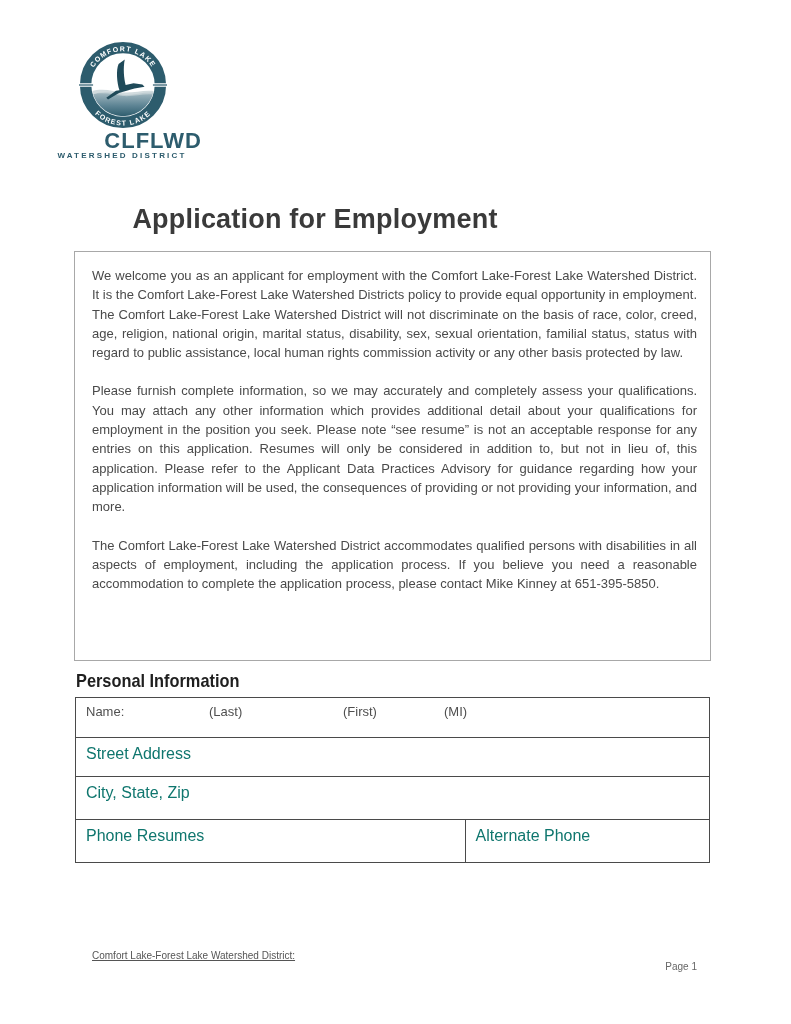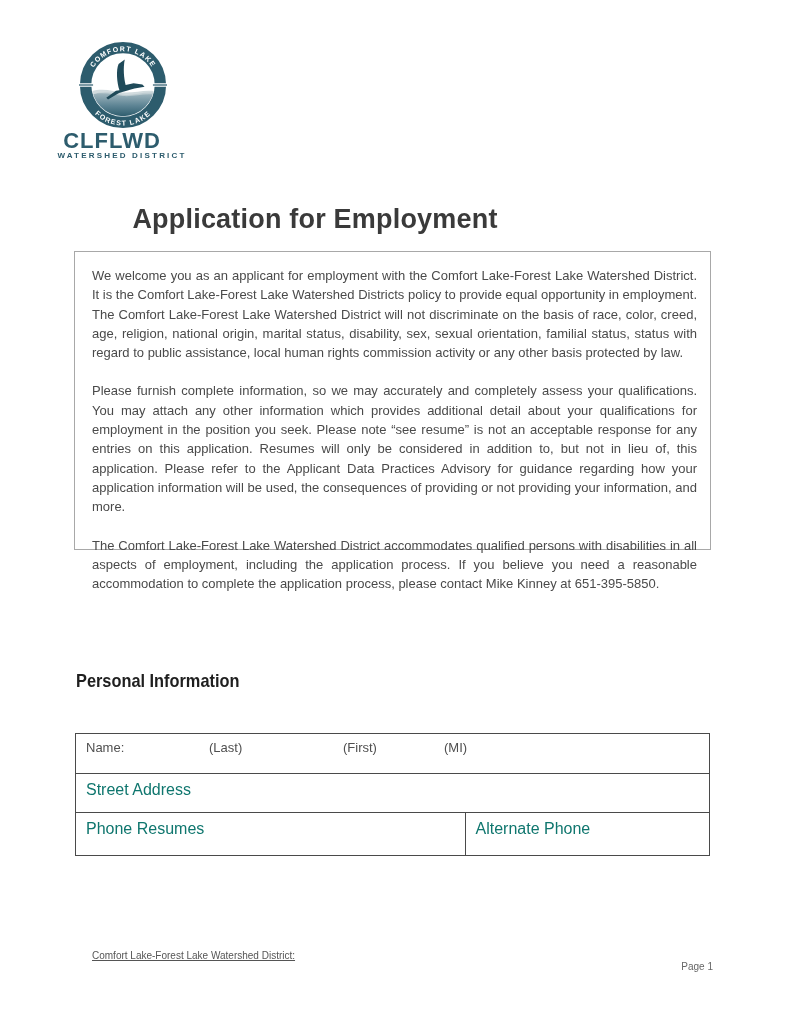--- a/index.html
+++ b/index.html
@@ -5,58 +5,58 @@
   html,body { margin:0; padding:0; }
   body {
     width:791px; height:1024px; position:relative;
     background:#ffffff; overflow:hidden;
     font-family:"Liberation Sans", sans-serif; color:#444;
   }
 
   
   .badge { position:absolute; left:79px; top:41px; width:88px; height:88px; }
   .logo-acronym {
-    position:absolute; left:32px; top:130px; width:160px;
-    text-align:center; font-size:22px; font-weight:800;
+    position:absolute; left:42px; top:130px; width:160px;
+    text-align:right; font-size:22px; font-weight:800;
     color:#2d5c6d; letter-spacing:1px; line-height:1;
   }
   .logo-subtitle {
     position:absolute; left:42px; top:152px; width:160px;
     text-align:center; font-size:8px; font-weight:600;
     color:#2d5c6d; letter-spacing:2.2px; line-height:1;
   }
 
   
   .doc-title {
     position:absolute; left:0; top:204px; width:630px;
     text-align:center; font-size:27px; font-weight:700;
     color:#3a3a3a; letter-spacing:0.2px; margin:0;
   }
 
   
   .intro-box {
-    position:absolute; left:74px; top:251px; width:637px; height:299px;
+    position:absolute; left:74px; top:251px; width:637px; height:410px;
     box-sizing:border-box; border:1.5px solid #a8a8a8;
     padding:14px 13px 0 17px;
   }
   .intro-box p {
     margin:0 0 19px 0; font-size:13px; line-height:19.3px;
     text-align:justify; color:#4a4a4a;
   }
 
   
   .pi-heading {
     position:absolute; left:76px; top:670px; margin:0;
     font-size:19px; font-weight:700; color:#1f1f1f;
     transform:scaleX(0.86); transform-origin:left top;
     white-space:nowrap; letter-spacing:0;
   }
   .pi-table {
     position:absolute; left:75px; top:697px; width:635px;
-    box-sizing:border-box; border:1.5px solid #4a4a4a; background:#fff;margin-top:36px;
+    box-sizing:border-box; border:1.5px solid #4a4a4a; background:#fff;
   }
   .trow { position:relative; box-sizing:border-box; }
   .trow + .trow { border-top:1.5px solid #4a4a4a; }
   .row-name   { height:39px; }
   .row-street { height:39px; }
   .row-city   { height:43px; }
   .row-phone  { height:43px; display:flex; }
   .row-email  { height:42px; }
   .cell-label {
     font-size:16px; color:#0f766e; padding:6px 0 0 10px; line-height:1.2;
@@ -68,21 +68,21 @@
   .np-mi    { left:368px; }
   .cell-left  { width:389.5px; box-sizing:border-box; border-right:1.5px solid #4a4a4a; }
   .cell-right { flex:1; }
 
   
   .footer-left {
     position:absolute; left:92px; top:950px;
     font-size:10px; color:#555;text-decoration:underline;
   }
   .footer-right {
-    position:absolute; right:78px; top:961px;
+    position:absolute; right:94px; top:961px;
     font-size:10px; color:#666;
   }
 </style>
 </head>
 <body>
 
 <div>
 
   <div>
     <svg class="badge" viewBox="0 0 100 100">
@@ -132,20 +132,23 @@
   <div class="pi-table">
     <div class="trow row-name">
       <span class="name-part np-label">Name:</span>
       <span class="name-part np-last">(Last)</span>
       <span class="name-part np-first">(First)</span>
       <span class="name-part np-mi">(MI)</span>
     </div>
     <div class="trow row-street">
       <div class="cell-label">Street Address</div>
     </div>
+    <div class="trow row-city">
+      <div class="cell-label">City, State, Zip</div>
+    </div>
     <div class="trow row-phone">
       <div class="cell-left">
         <div class="cell-label">Phone Resumes</div>
       </div>
       <div class="cell-right">
         <div class="cell-label">Alternate Phone</div>
       </div>
     </div>
   </div>
 

